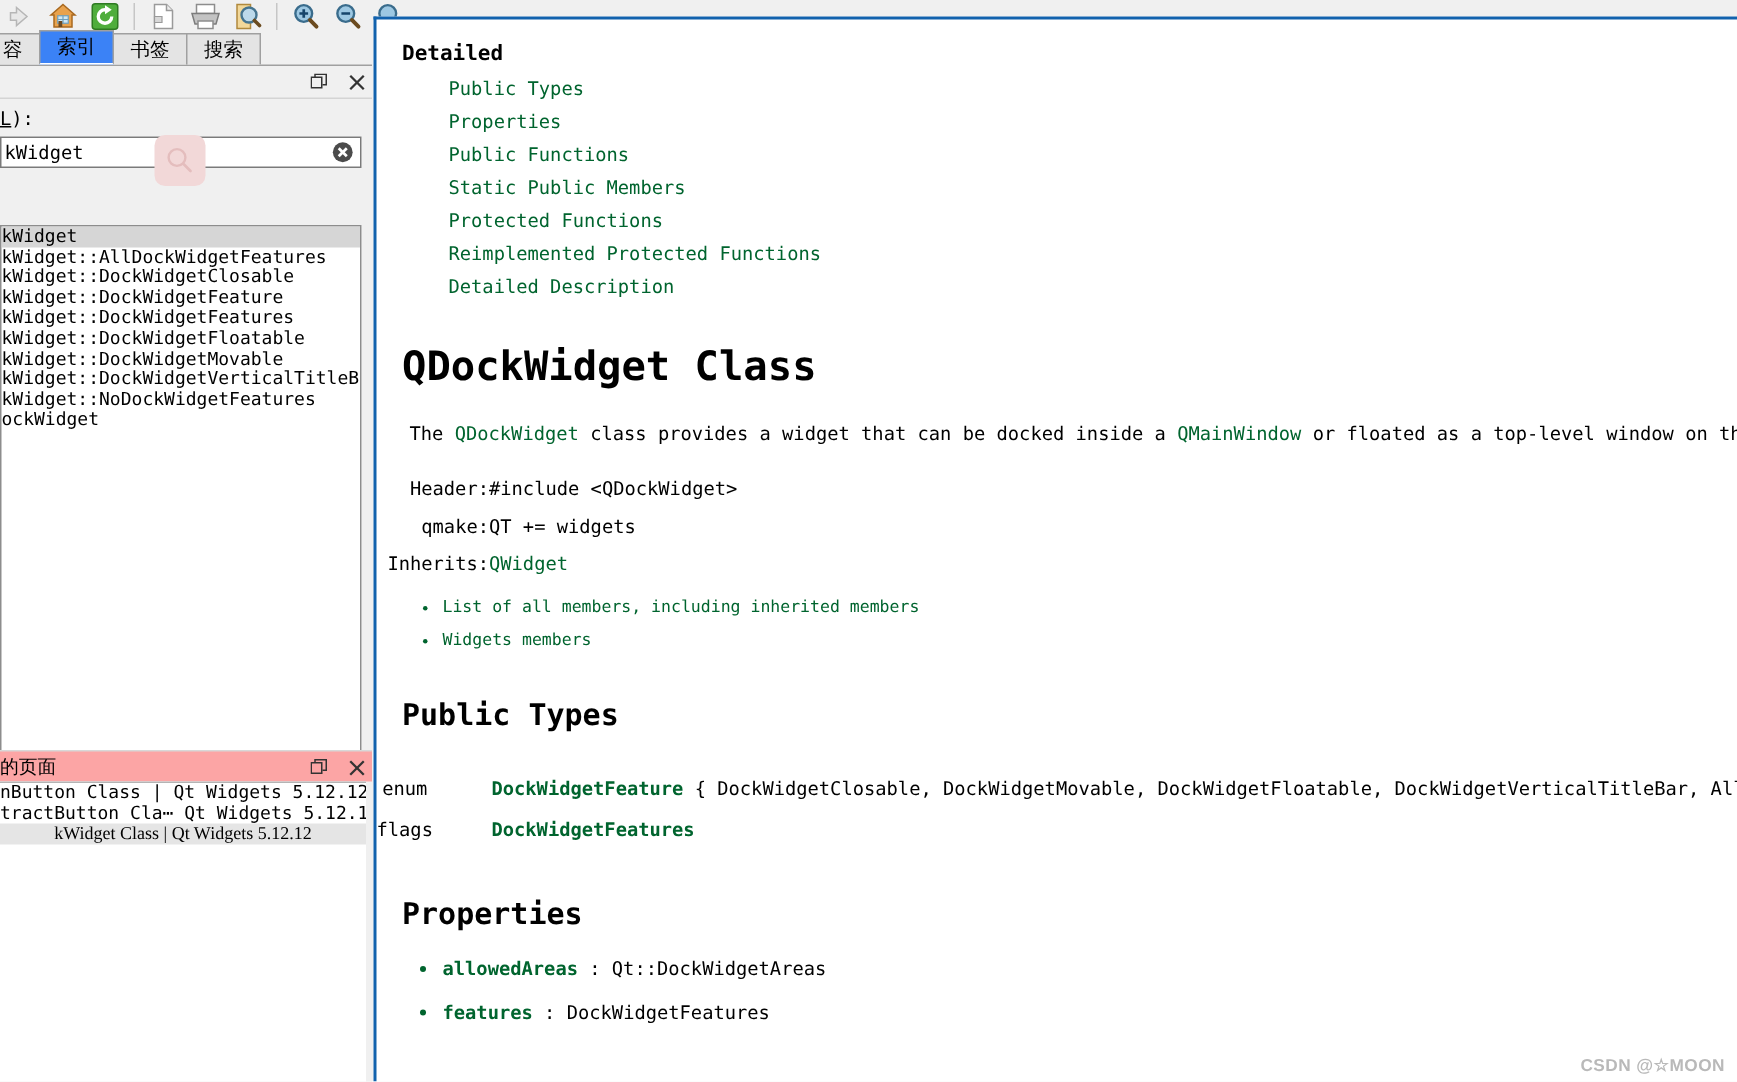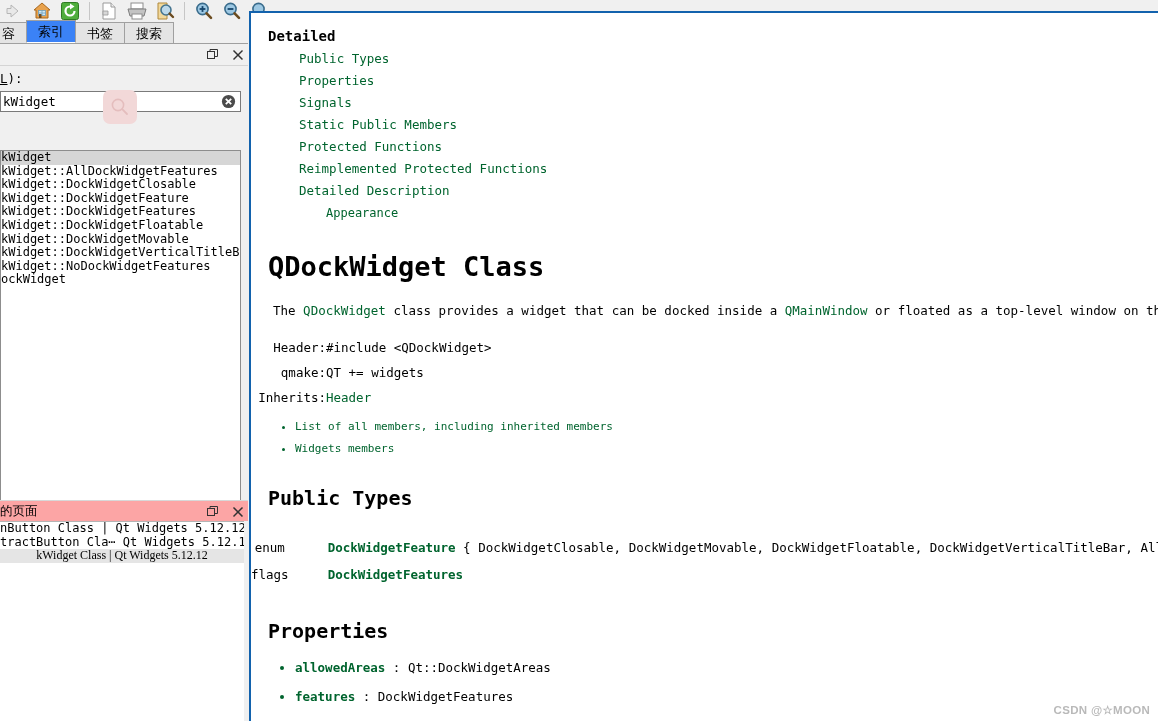--- a/index.html
+++ b/index.html
@@ -472,47 +472,46 @@
     </div>
   </div>
 
   <div id="content-pane">
     <div id="doc">
 
       <div class="toc-h">Detailed</div>
       <div id="toc-container">
           <div class="toc-item">Public Types</div>
           <div class="toc-item">Properties</div>
-          <div class="toc-item">Signals</div>
+          <div class="toc-item">Public Functions</div>
           <div class="toc-item">Static Public Members</div>
           <div class="toc-item">Protected Functions</div>
           <div class="toc-item">Reimplemented Protected Functions</div>
           <div class="toc-item">Detailed Description</div>
-          <div class="toc-item sub">Appearance</div>
         </div>
 
       <h1 class="page-h1">QDockWidget Class</h1>
 
       <p class="brief">
         <span>The </span><a class="gl" href="#">QDockWidget</a><span> class provides a widget that can be docked inside a </span><a class="gl" href="#">QMainWindow</a><span> or floated as a top-level window on the desktop. </span>
       </p>
 
       <table class="reqs">
         <tbody>
             <tr>
           <td class="rl">Header:</td>
           <td class="rv">#include &lt;QDockWidget&gt;</td>
         </tr>
         <tr>
           <td class="rl">qmake:</td>
           <td class="rv">QT += widgets</td>
         </tr>
         <tr>
           <td class="rl">Inherits:</td>
-          <td class="rv"><a class="gl" href="#">Header</a></td>
+          <td class="rv"><a class="gl" href="#">QWidget</a></td>
         </tr>
       </tbody>
         </table>
 
       <ul class="doclist">
         <li><a class="gl" href="#">List of all members, including inherited members</a></li>
         <li><a class="gl" href="#">Widgets members</a></li>
       </ul>
 
       <h2 class="sect">Public Types</h2>

